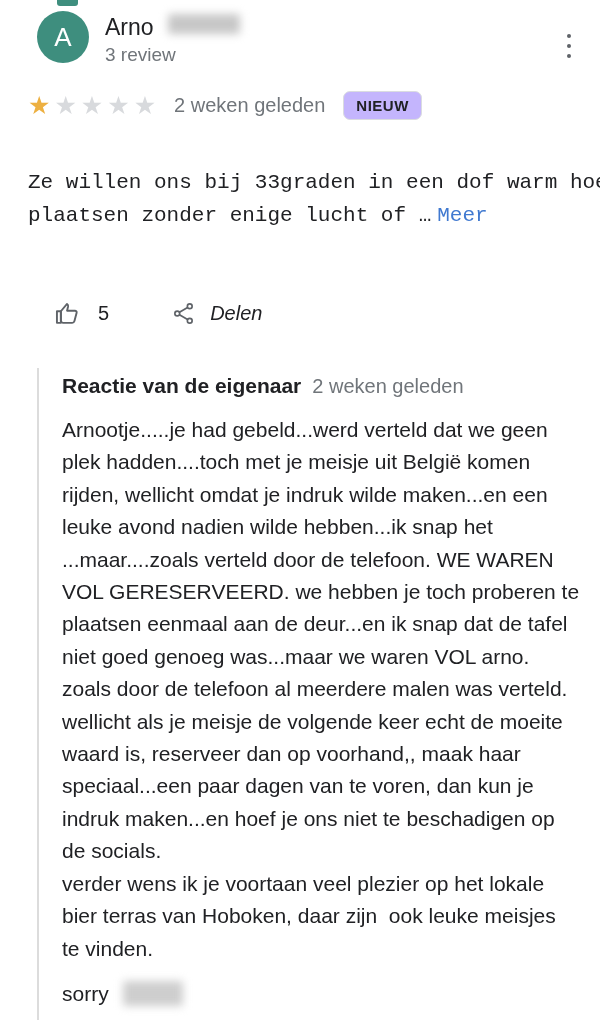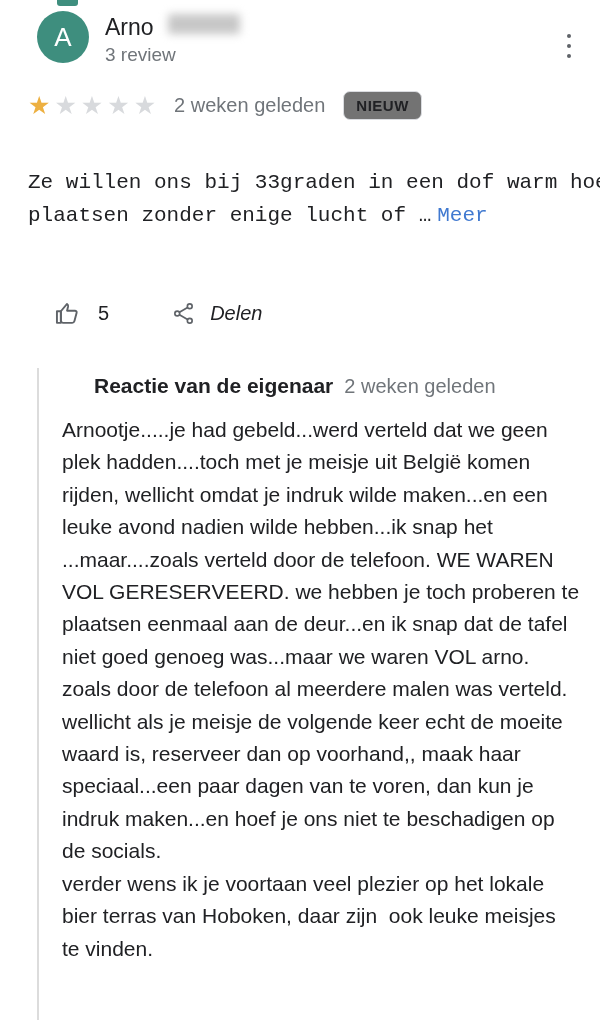--- a/index.html
+++ b/index.html
@@ -34,41 +34,41 @@
   .kebab i{width:4px;height:4px;border-radius:50%;background:var(--icon-gray);}
 
   
   .rating-row{position:absolute;left:28px;top:88px;display:flex;align-items:center;height:34px;}
   .star{font-size:25px;line-height:25px;margin-right:4px;}
   .star.filled{color:var(--star-filled);}
   .star.empty{color:var(--star-empty);}
   .review-date{font-size:20px;color:var(--text-secondary);margin-left:14px;}
   .new-badge{margin-left:18px;font-size:15px;font-weight:bold;letter-spacing:.5px;
     color:var(--text-primary);border:1.5px solid #dadce0;border-radius:7px;
-    padding:5px 12px;background:#737373;}
+    padding:5px 12px;background:#c4b5fd;}
 
   
   .review-body{position:absolute;left:28px;top:134px;font-size:21px;line-height:33px;
     color:var(--text-primary);}
   .review-p2{margin-top:32px;white-space:pre;font-family:Liberation Mono, monospace;}
   .more-link{color:var(--link-blue);margin-left:6px;cursor:pointer;white-space:normal;}
 
   
   .actions-row{position:absolute;left:53px;top:295px;display:flex;align-items:center;height:36px;}
   .action-btn{display:flex;align-items:center;cursor:pointer;}
   .action-btn svg{display:block;}
   .action-label{font-size:20px;font-weight:500;color:var(--text-primary);}
   .like-label{margin-left:18px;}
   .share-btn{margin-left:62px;font-style:italic;}
   .share-label{margin-left:14px;}
 
   
   .owner-line{position:absolute;left:37px;top:368px;width:2px;height:652px;background:var(--divider);}
   .owner-header{position:absolute;left:62px;top:374px;display:flex;align-items:baseline;}
-  .owner-title{font-size:21px;font-weight:bold;color:var(--text-primary);margin-left:32px;}
+  .owner-title{font-size:21px;font-weight:bold;color:var(--text-primary);}
   .owner-date{font-size:20px;color:var(--text-secondary);margin-left:11px;}
   .owner-body{position:absolute;left:62px;top:414px;font-size:21px;line-height:32.4px;
     color:var(--text-primary);white-space:pre;}
   .owner-signoff{position:absolute;left:62px;top:981px;display:flex;align-items:center;}
   .signoff-text{font-size:21px;color:var(--text-primary);}
   .signoff-blur{width:60px;height:25px;margin-left:14px;background:#cecece;}
 </style>
 </head>
 <body>
 
@@ -141,14 +141,18 @@
 niet goed genoeg was...maar we waren VOL arno.
 zoals door de telefoon al meerdere malen was verteld.
 wellicht als je meisje de volgende keer echt de moeite
 waard is, reserveer dan op voorhand,, maak haar
 speciaal...een paar dagen van te voren, dan kun je
 indruk maken...en hoef je ons niet te beschadigen op
 de socials.
 verder wens ik je voortaan veel plezier op het lokale
 bier terras van Hoboken, daar zijn  ook leuke meisjes
 te vinden.</div>
+  <div class="owner-signoff">
+    <span class="signoff-text">sorry</span>
+    <span class="blur-box signoff-blur"></span>
+  </div>
 
 </div>
 
 </body></html>

